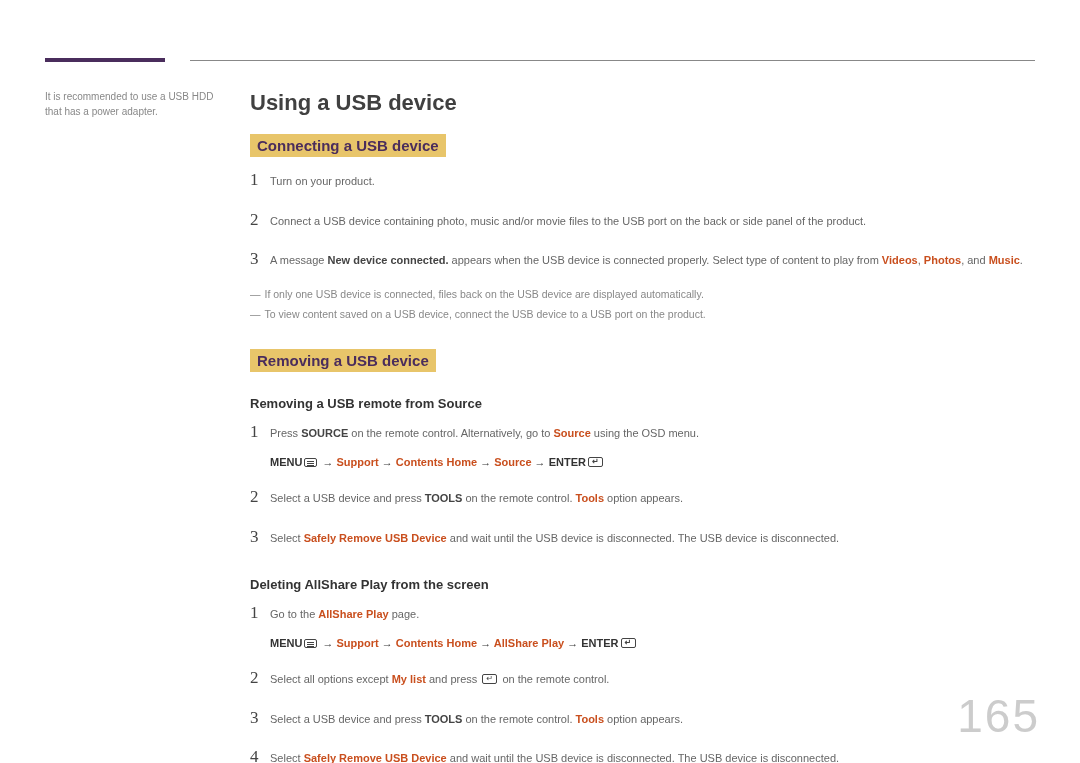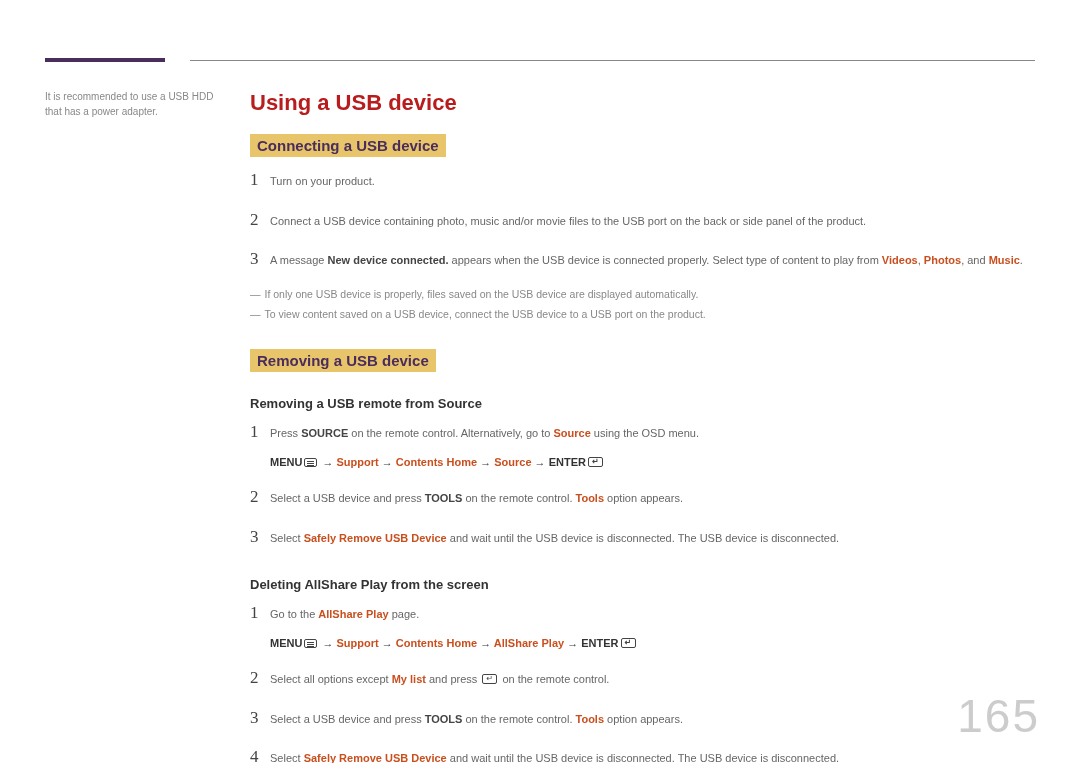--- a/index.html
+++ b/index.html
@@ -45,21 +45,21 @@
   .sidebar .note { margin-bottom: 0; }
   .sidebar .note2 { margin-top: 206px; }
   .sidebar .highlight { color: #c94f1e; font-weight: 600; }
 
   .main {
     flex: 1;
   }
   h1 {
     font-size: 22px;
     font-weight: 700;
-    color: #b91c1c;
+    color: #404040;
     margin: 0 0 18px 0;
   }
   h2 {
     display: inline-block;
     font-size: 15px;
     font-weight: 700;
     color: #4a2d5c;
     background: #e8c56a;
     padding: 3px 7px;
     margin: 0 0 10px 0;
@@ -188,21 +188,21 @@
         <div class="num">2</div>
         <div class="body">Connect a USB device containing photo, music and/or movie files to the USB port on the back or side panel of the product.</div>
       </div>
       <div class="step">
         <div class="num">3</div>
         <div class="body">
           <span>A message </span><span class="bold">New device connected.</span><span> appears when the USB device is connected properly. Select type of content to play from </span><span class="boldorange">Videos</span><span>, </span><span class="boldorange">Photos</span><span>, and </span><span class="boldorange">Music</span><span>.</span>
         </div>
       </div>
 
-      <div class="dash-note">If only one USB device is properly, files saved on the USB device are displayed automatically.</div>
+      <div class="dash-note">If only one USB device is connected, files back on the USB device are displayed automatically.</div>
       <div class="dash-note">To view content saved on a USB device, connect the USB device to a USB port on the product.</div>
 
       <div class="section-gap"></div>
       <h2>Removing a USB device</h2>
 
       <h3>Removing a USB remote from Source</h3>
 
       <div class="step">
         <div class="num">1</div>
         <div class="body">

